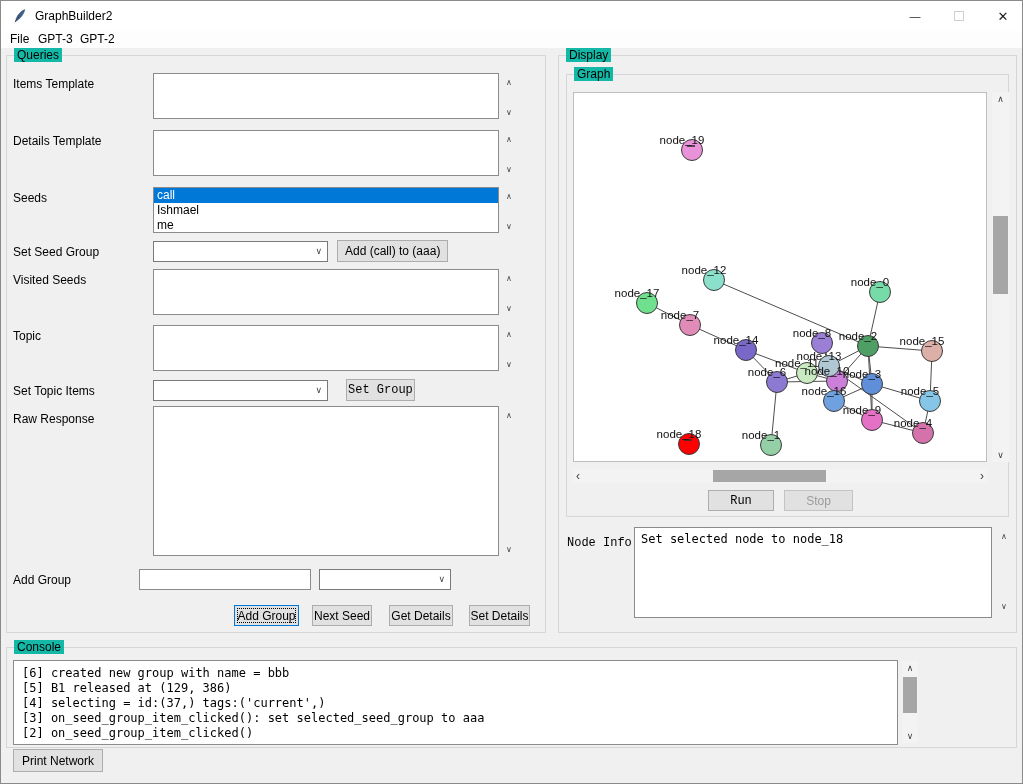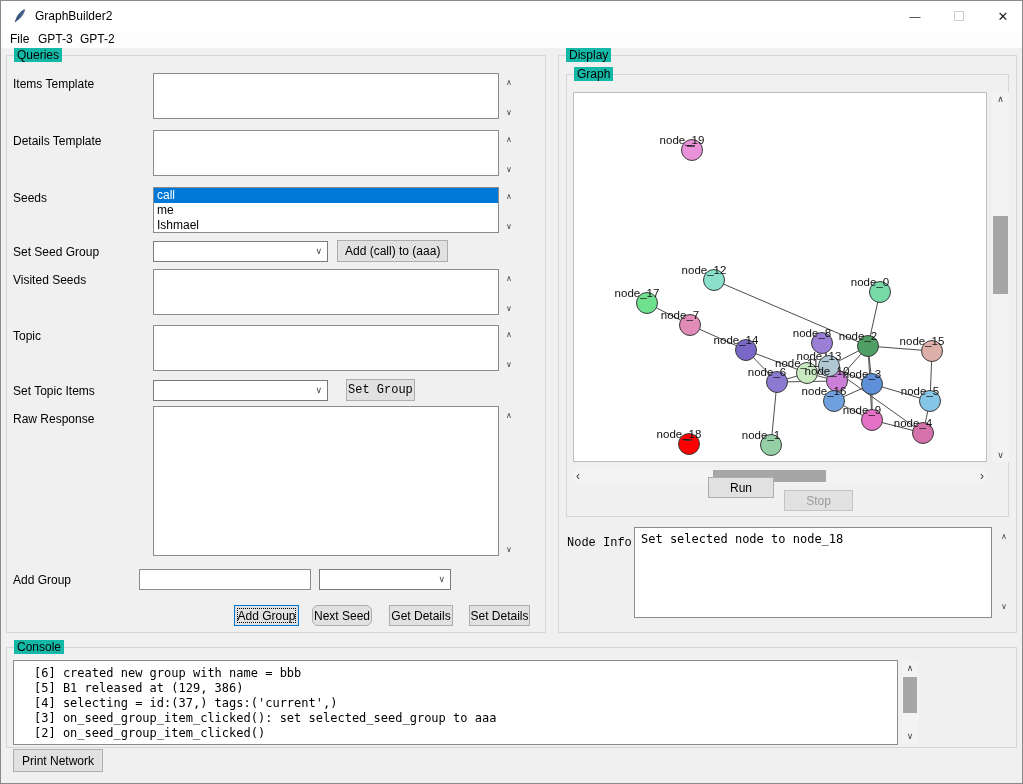--- a/index.html
+++ b/index.html
@@ -85,22 +85,22 @@
   <span class="chev" style="left:500px; top:107px;">∨</span>
 
   <span class="lbl" style="left:12px; top:133px;">Details Template</span>
   <div class="txtw" style="left:152px; top:129px; width:346px; height:46px;"></div>
   <span class="chev" style="left:500px; top:134px;">∧</span>
   <span class="chev" style="left:500px; top:164px;">∨</span>
 
   <span class="lbl" style="left:12px; top:190px;">Seeds</span>
   <div class="txtw" style="left:152px; top:186px; width:346px; height:46px;">
     <div class="listrow selected">call</div>
+    <div class="listrow">Ishmael</div>
     <div class="listrow">me</div>
-    <div class="listrow">Ishmael</div>
   </div>
   <span class="chev" style="left:500px; top:191px;">∧</span>
   <span class="chev" style="left:500px; top:221px;">∨</span>
 
   <span class="lbl" style="left:12px; top:244px;">Set Seed Group</span>
   <div class="combo" style="left:152px; top:240px; width:175px; height:21px;">
     <span class="cval">aaa</span>
     <span class="carr">∨</span>
   </div>
   <div class="btn" style="left:336px; top:239px; height:22px; padding:4px 7px;">Add (call) to (aaa)</div>
@@ -128,21 +128,21 @@
   <span class="chev" style="left:500px; top:544px;">∨</span>
 
   <span class="lbl" style="left:12px; top:572px;">Add Group</span>
   <div class="txtw" style="left:138px; top:568px; width:172px; height:21px;"></div>
   <div class="combo" style="left:318px; top:568px; width:132px; height:21px;">
     <span class="cval">bbb</span>
     <span class="carr">∨</span>
   </div>
 
   <div class="btn focused" style="left:233px; top:604px; width:65px; height:21px;">Add Group</div>
-  <div class="btn" style="left:311px; top:604px; width:60px; height:21px;border-radius:6px;">Next Seed</div>
+  <div class="btn" style="left:311px; top:604px; width:60px; height:21px;">Next Seed</div>
   <div class="btn" style="left:388px; top:604px; width:64px; height:21px;">Get Details</div>
   <div class="btn" style="left:468px; top:604px; width:61px; height:21px;">Set Details</div>
 
   <div class="grp" style="left:557px; top:54px; width:459px; height:578px;">
     <span class="grp-label">Display</span>
   </div>
   <div class="grp" style="left:565px; top:73px; width:443px; height:443px;">
     <span class="grp-label">Graph</span>
   </div>
 
@@ -225,32 +225,32 @@
     <div class="sb-thumb" style="left:1px; top:124px; width:15px; height:78px;"></div>
     <span class="sb-arrow" style="bottom:2px; left:0; width:17px; font-size:9px;">∨</span>
   </div>
 
   <div class="sb-h" style="left:572px; top:468px; width:414px;">
     <span class="sb-arrow" style="left:3px; top:0; line-height:14px; font-size:12px;">‹</span>
     <div class="sb-thumb" style="left:140px; top:1px; width:113px; height:12px;"></div>
     <span class="sb-arrow" style="right:3px; top:0; line-height:14px; font-size:12px;">›</span>
   </div>
 
-  <div class="btn" style="left:707px; top:476px; width:66px; height:21px;">Run</div>
+  <div class="btn" style="left:707px; top:489px; width:66px; height:21px;font-family:Liberation Mono, monospace;">Run</div>
   <div class="btn disabled" style="left:783px; top:489px; width:69px; height:21px;">Stop</div>
 
   <span class="lbl" style="left:566px; top:535px;font-family:Liberation Mono, monospace;">Node Info</span>
   <div class="txtw mono" style="left:633px; top:526px; width:358px; height:91px; padding:4px 6px;">Set selected node to node_18</div>
   <span class="chev" style="left:995px; top:531px;">∧</span>
   <span class="chev" style="left:995px; top:601px;">∨</span>
 
   <div class="grp" style="left:5px; top:646px; width:1011px; height:101px;">
     <span class="grp-label">Console</span>
   </div>
-  <div class="txtw mono" style="left:12px; top:659px; width:885px; height:85px; padding:5px 20px;">
+  <div class="txtw mono" style="left:12px; top:659px; width:885px; height:85px; padding:5px 8px;">
     <div class="console-line">[6] created new group with name = bbb</div>
     <div class="console-line">[5] B1 released at (129, 386)</div>
     <div class="console-line">[4] selecting = id:(37,) tags:('current',)</div>
     <div class="console-line">[3] on_seed_group_item_clicked(): set selected_seed_group to aaa</div>
     <div class="console-line">[2] on_seed_group_item_clicked()</div>
   </div>
   <div class="sb-v" style="left:901px; top:660px; width:16px; height:82px;">
     <span class="sb-arrow" style="top:2px; left:0; width:16px; font-size:9px;">∧</span>
     <div class="sb-thumb" style="left:1px; top:16px; width:14px; height:36px;"></div>
     <span class="sb-arrow" style="bottom:2px; left:0; width:16px; font-size:9px;">∨</span>

